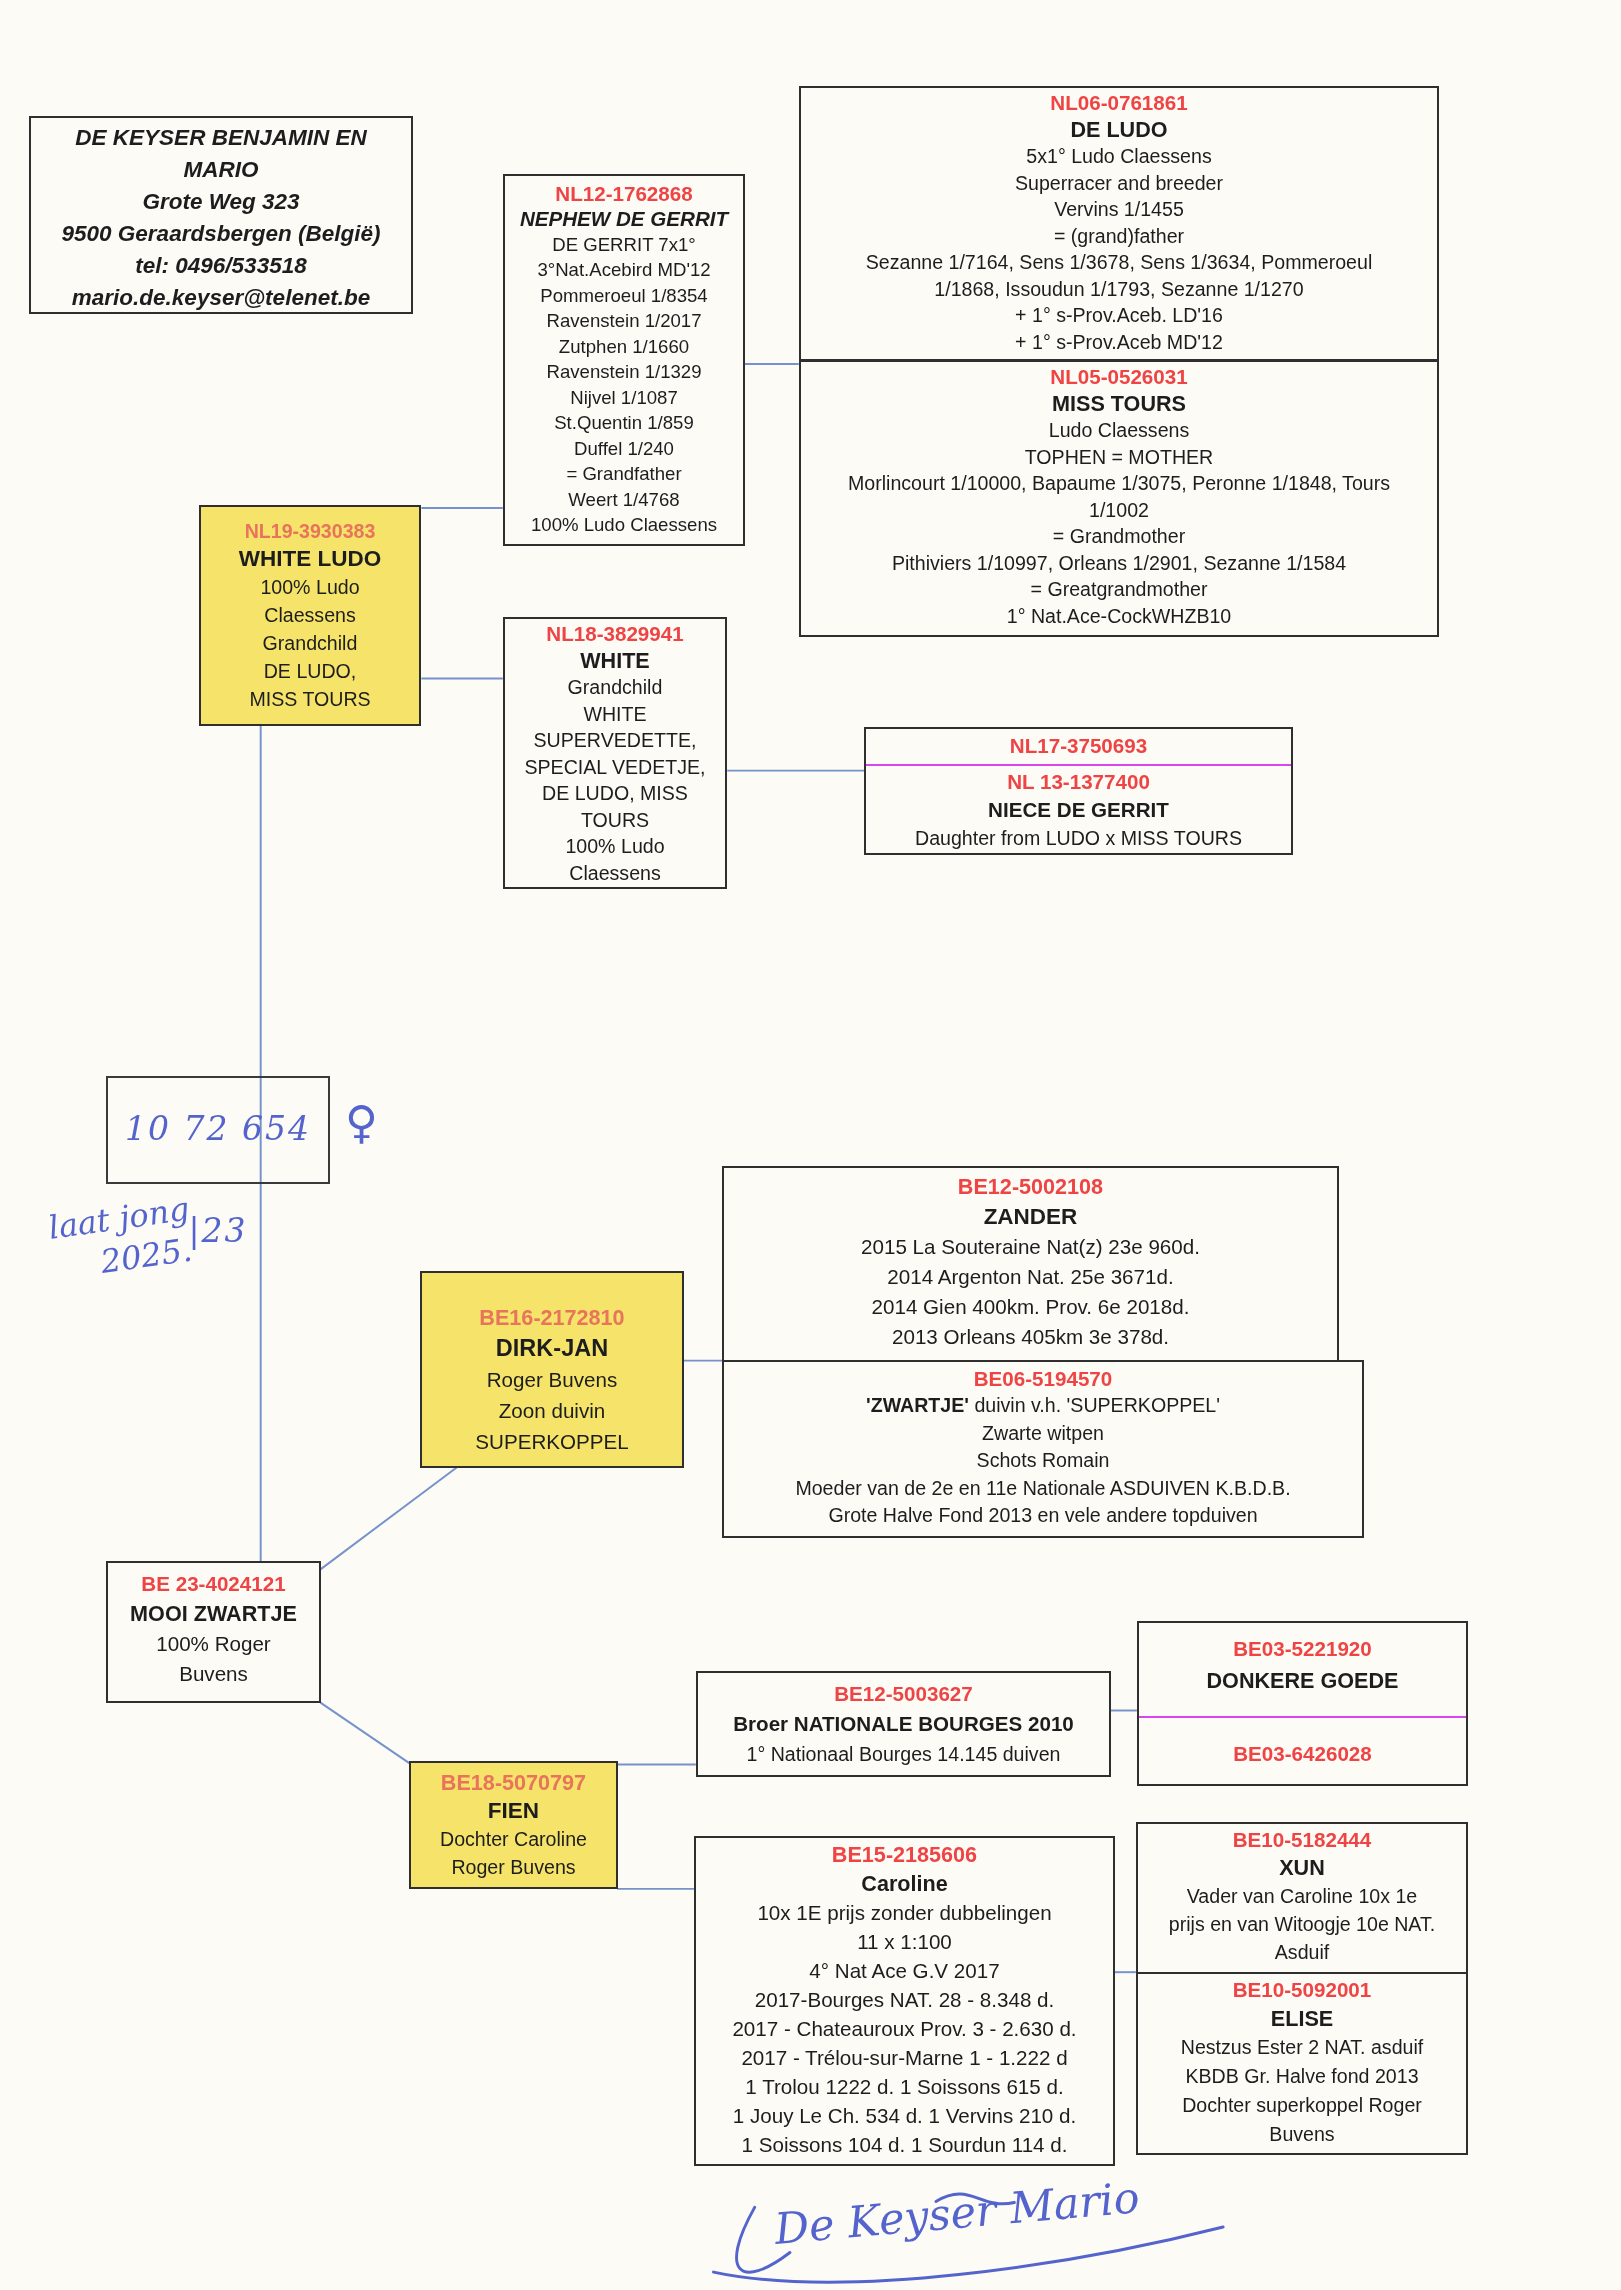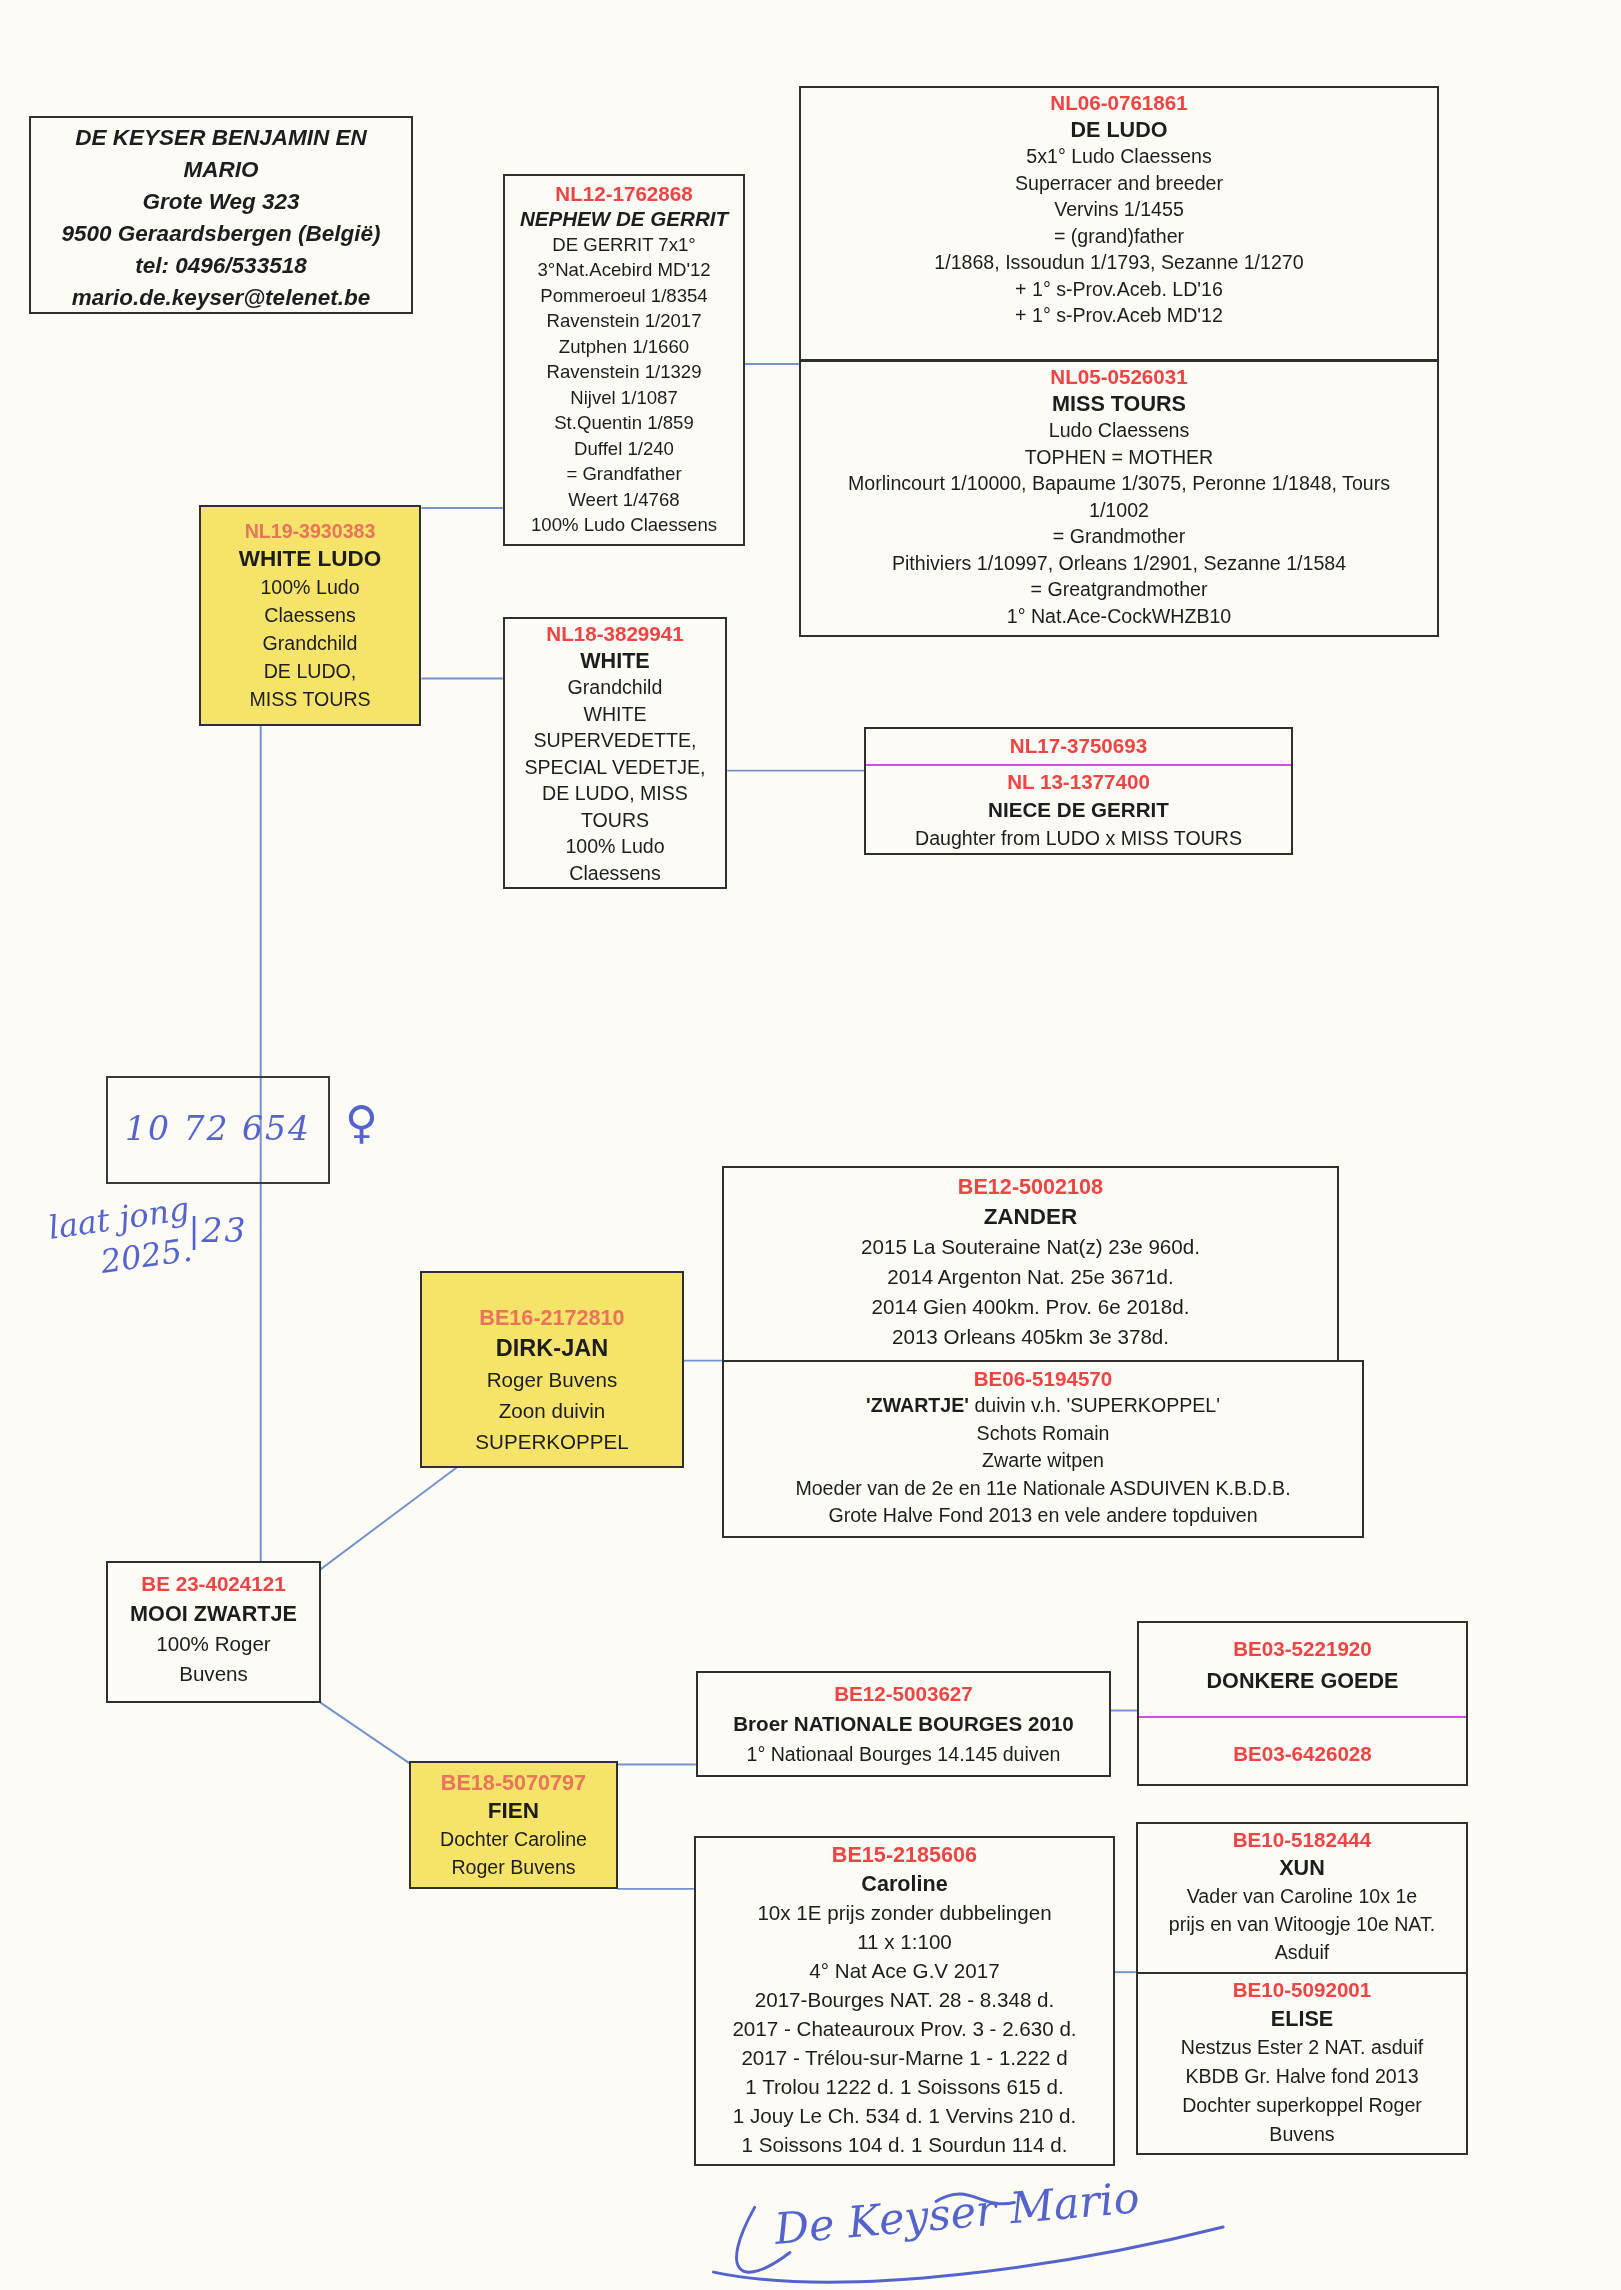--- a/index.html
+++ b/index.html
@@ -85,20 +85,21 @@
   </div>
 
   <div class="box" style="left:799px;top:86px;width:640px;height:275px;line-height:26.5px;padding-top:2px;">
     <div class="ring">NL06-0761861</div>
     <div class="bname">DE LUDO</div>
     <div>
         <div class="bx-line">5x1° Ludo Claessens</div>
         <div class="bx-line">Superracer and breeder</div>
         <div class="bx-line">Vervins 1/1455</div>
         <div class="bx-line">= (grand)father</div>
+        <div class="bx-line">Sezanne 1/7164, Sens 1/3678, Sens 1/3634, Pommeroeul</div>
         <div class="bx-line">1/1868, Issoudun 1/1793, Sezanne 1/1270</div>
         <div class="bx-line">+ 1° s-Prov.Aceb. LD'16</div>
         <div class="bx-line">+ 1° s-Prov.Aceb MD'12</div>
       </div>
   </div>
 
   <div class="box" style="left:799px;top:360px;width:640px;height:277px;line-height:26.5px;padding-top:2px;">
     <div class="ring">NL05-0526031</div>
     <div class="bname">MISS TOURS</div>
     <div>
@@ -184,22 +185,22 @@
         <div class="bx-line">2013 Orleans 405km 3e 378d.</div>
       </div>
   </div>
 
   <div class="box" style="left:722px;top:1360px;width:642px;height:178px;line-height:27.4px;padding-top:2.9px;">
     <div class="ring">BE06-5194570</div>
     <div>
       <span class="bname" style="font-size:19.6px;">'ZWARTJE'</span><span> duivin v.h. 'SUPERKOPPEL'</span>
     </div>
     <div>
+        <div class="bx-line">Zwarte witpen</div>
         <div class="bx-line">Schots Romain</div>
-        <div class="bx-line">Zwarte witpen</div>
         <div class="bx-line">Moeder van de 2e en 11e Nationale ASDUIVEN K.B.D.B.</div>
         <div class="bx-line">Grote Halve Fond 2013 en vele andere topduiven</div>
       </div>
   </div>
 
   <div class="box" style="left:106px;top:1561px;width:215px;height:142px;line-height:30px;padding-top:5.9px;font-size:20.6px;">
     <div class="ring">BE 23-4024121</div>
     <div class="bname">MOOI ZWARTJE</div>
     <div>
         <div class="bx-line">100% Roger</div>

